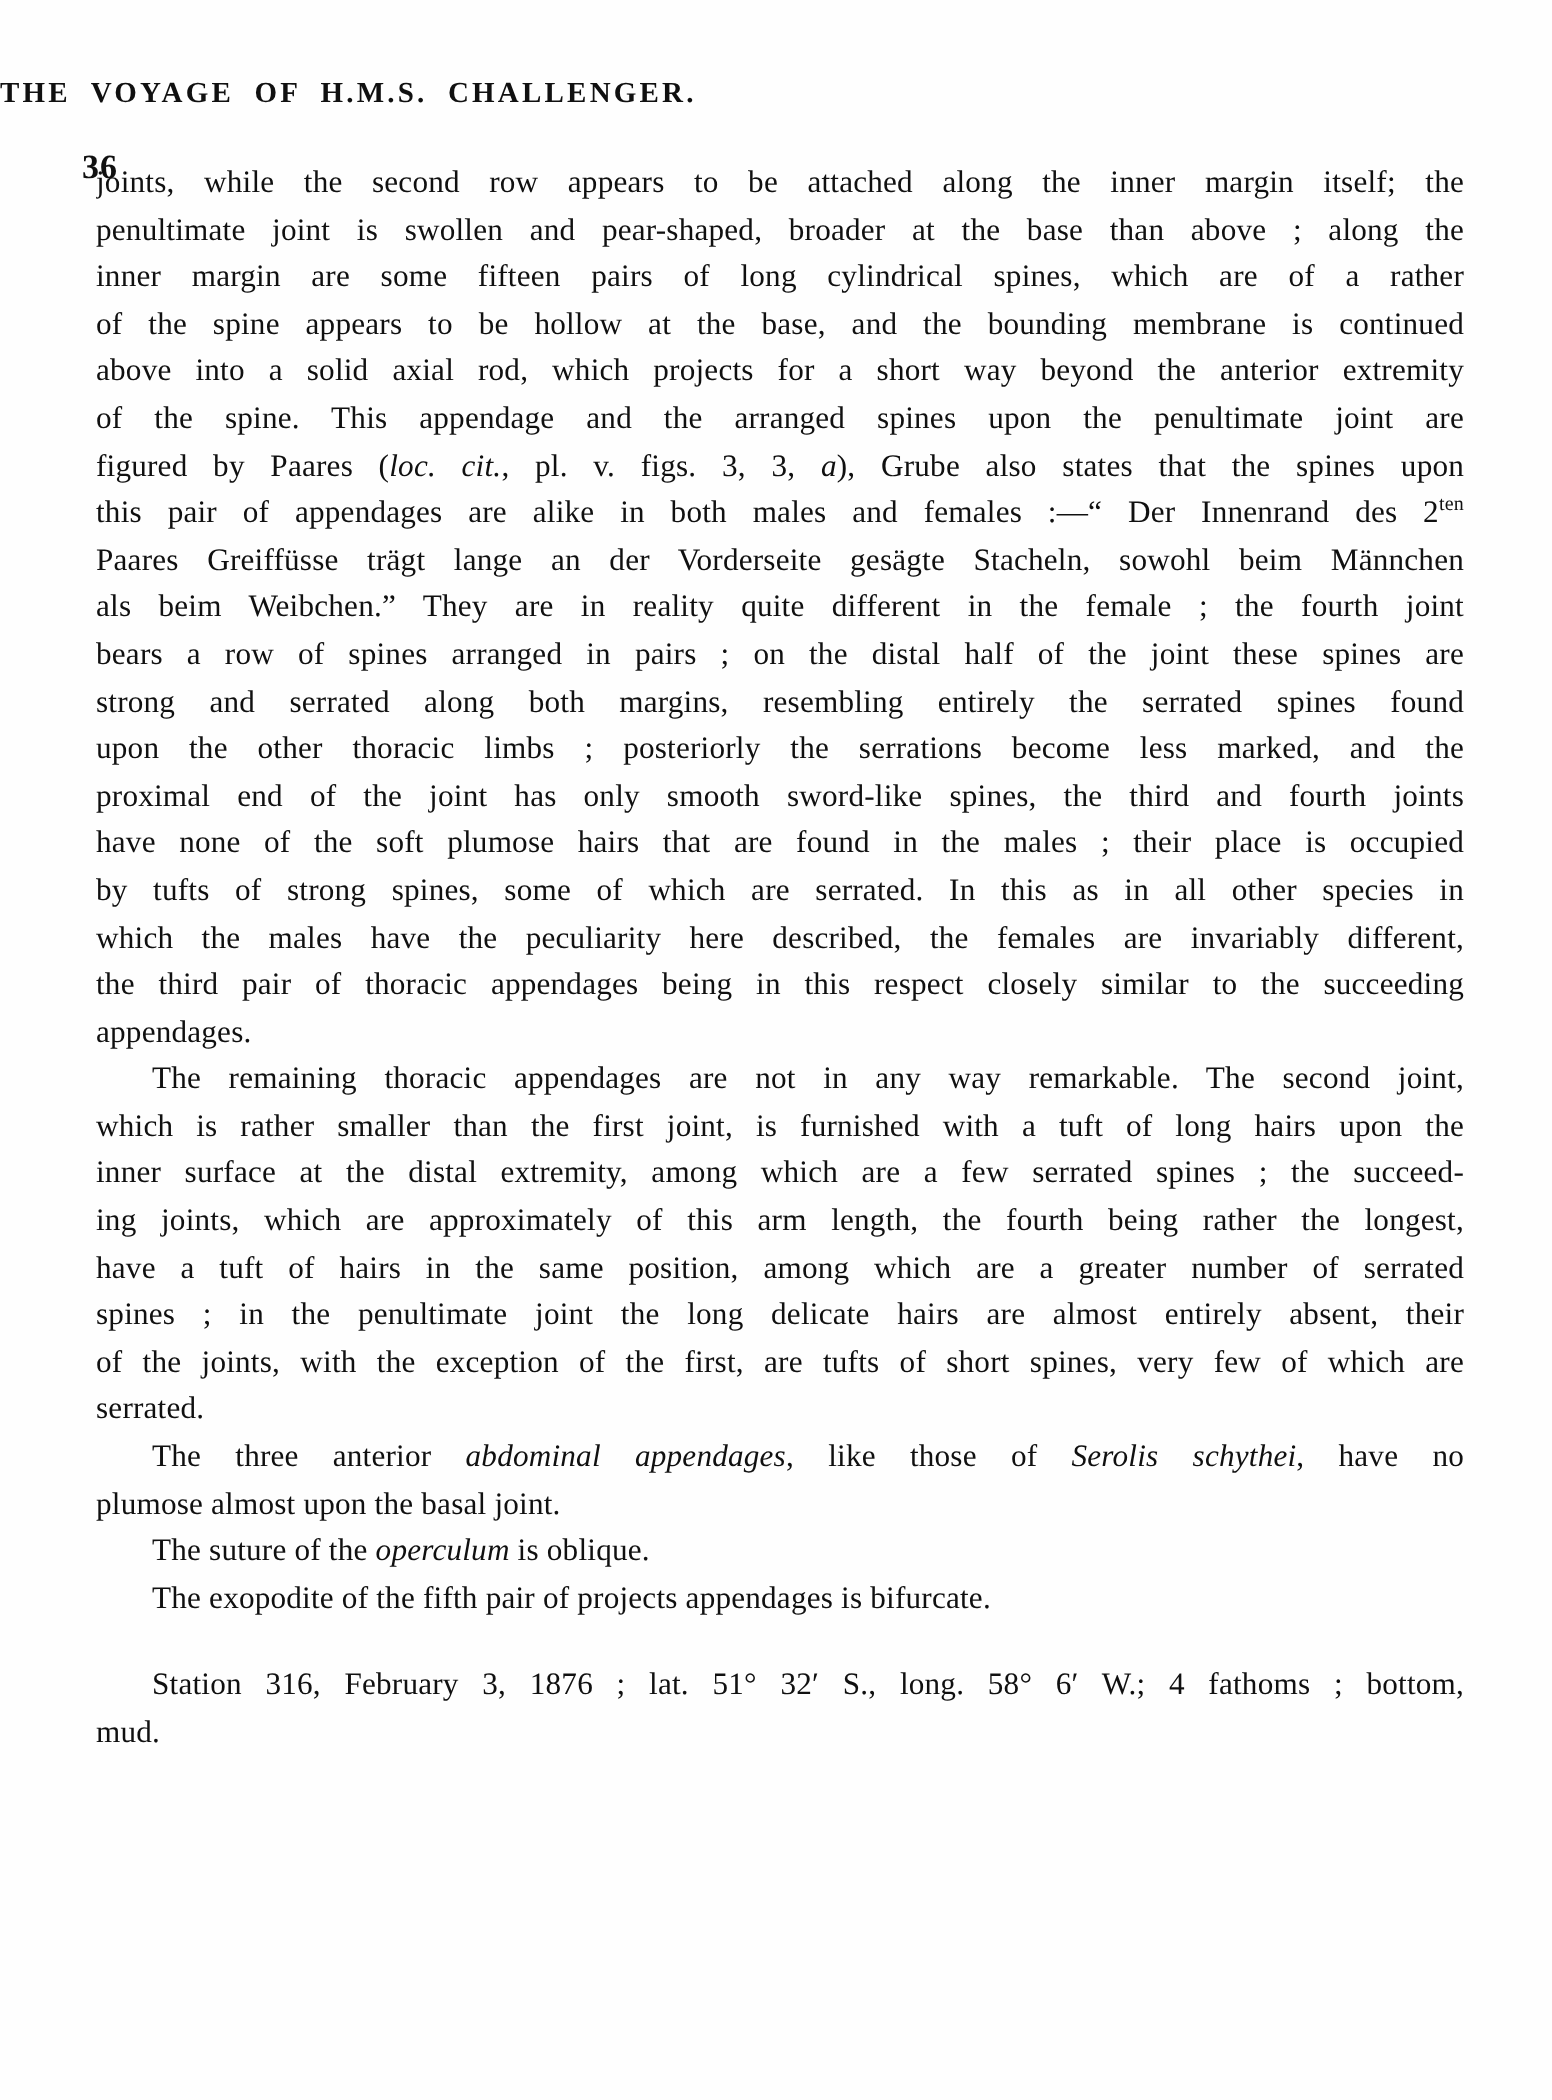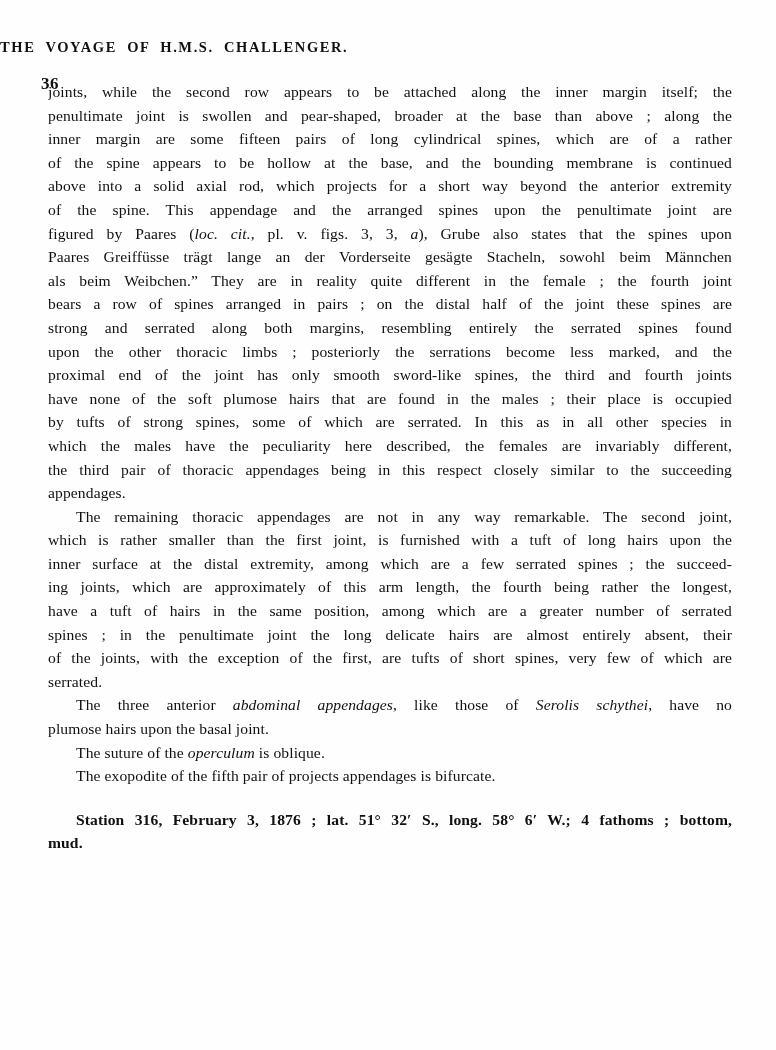--- a/index.html
+++ b/index.html
@@ -82,20 +82,21 @@
   </div>
   <div class="page-text">
       <div class="para">
         <div class="tline"><span>joints, while the second row appears to be attached along the inner margin itself; the</span></div>
         <div class="tline"><span>penultimate joint is swollen and pear-shaped, broader at the base than above ; along the</span></div>
         <div class="tline"><span>inner margin are some fifteen pairs of long cylindrical spines, which are of a rather</span></div>
         <div class="tline"><span>of the spine appears to be hollow at the base, and the bounding membrane is continued</span></div>
         <div class="tline"><span>above into a solid axial rod, which projects for a short way beyond the anterior extremity</span></div>
         <div class="tline"><span>of the spine.  This appendage and the arranged spines upon the penultimate joint are</span></div>
         <div class="tline"><span>figured by Paares (</span><span class="it">loc. cit.</span><span>, pl. v. figs. 3, 3, </span><span class="it">a</span><span>), Grube also states that the spines upon</span></div>
+        <div class="tline"><span>this pair of appendages are alike in both males and females :—“ Der Innenrand des 2</span><span class="sup">ten</span></div>
         <div class="tline"><span>Paares Greiffüsse trägt lange an der Vorderseite gesägte Stacheln, sowohl beim Männchen</span></div>
         <div class="tline"><span>als beim Weibchen.”  They are in reality quite different in the female ; the fourth joint</span></div>
         <div class="tline"><span>bears a row of spines arranged in pairs ; on the distal half of the joint these spines are</span></div>
         <div class="tline"><span>strong and serrated along both margins, resembling entirely the serrated spines found</span></div>
         <div class="tline"><span>upon the other thoracic limbs ; posteriorly the serrations become less marked, and the</span></div>
         <div class="tline"><span>proximal end of the joint has only smooth sword-like spines, the third and fourth joints</span></div>
         <div class="tline"><span>have none of the soft plumose hairs that are found in the males ; their place is occupied</span></div>
         <div class="tline"><span>by tufts of strong spines, some of which are serrated.  In this as in all other species in</span></div>
         <div class="tline"><span>which the males have the peculiarity here described, the females are invariably different,</span></div>
         <div class="tline"><span>the third pair of thoracic appendages being in this respect closely similar to the succeeding</span></div>
@@ -106,26 +107,26 @@
         <div class="tline"><span>which is rather smaller than the first joint, is furnished with a tuft of long hairs upon the</span></div>
         <div class="tline"><span>inner surface at the distal extremity, among which are a few serrated spines ; the succeed-</span></div>
         <div class="tline"><span>ing joints, which are approximately of this arm length, the fourth being rather the longest,</span></div>
         <div class="tline"><span>have a tuft of hairs in the same position, among which are a greater number of serrated</span></div>
         <div class="tline"><span>spines ; in the penultimate joint the long delicate hairs are almost entirely absent, their</span></div>
         <div class="tline"><span>of the joints, with the exception of the first, are tufts of short spines, very few of which are</span></div>
         <div class="tline last"><span>serrated.</span></div>
       </div>
       <div class="para">
         <div class="tline indent"><span>The three anterior </span><span class="it">abdominal appendages</span><span>, like those of </span><span class="it">Serolis schythei</span><span>, have no</span></div>
-        <div class="tline last"><span>plumose hairs upon the basal joint.</span></div>
+        <div class="tline last"><span>plumose almost upon the basal joint.</span></div>
       </div>
       <div class="para">
         <div class="tline last indent"><span>The suture of the </span><span class="it">operculum</span><span> is oblique.</span></div>
       </div>
       <div class="para">
         <div class="tline last indent"><span>The exopodite of the fifth pair of projects appendages is bifurcate.</span></div>
       </div>
-      <div class="para" style="margin-top: 20px; font-weight: bold;">
+      <div class="para" style="margin-top: 20px;">
         <div class="tline indent"><span>Station 316, February 3, 1876 ; lat.  51° 32′ S., long.  58° 6′ W.; 4 fathoms ; bottom,</span></div>
         <div class="tline last"><span>mud.</span></div>
       </div>
     </div>
 </div>
 
 </body></html>

